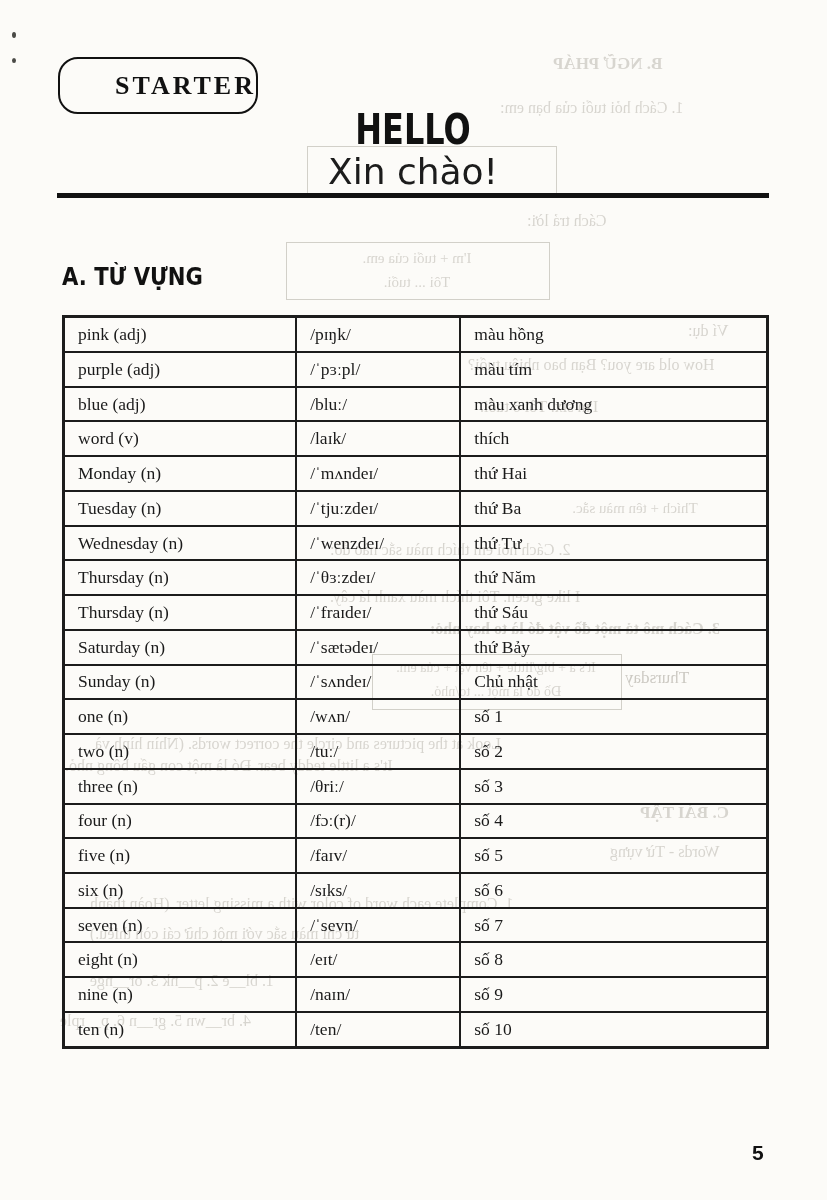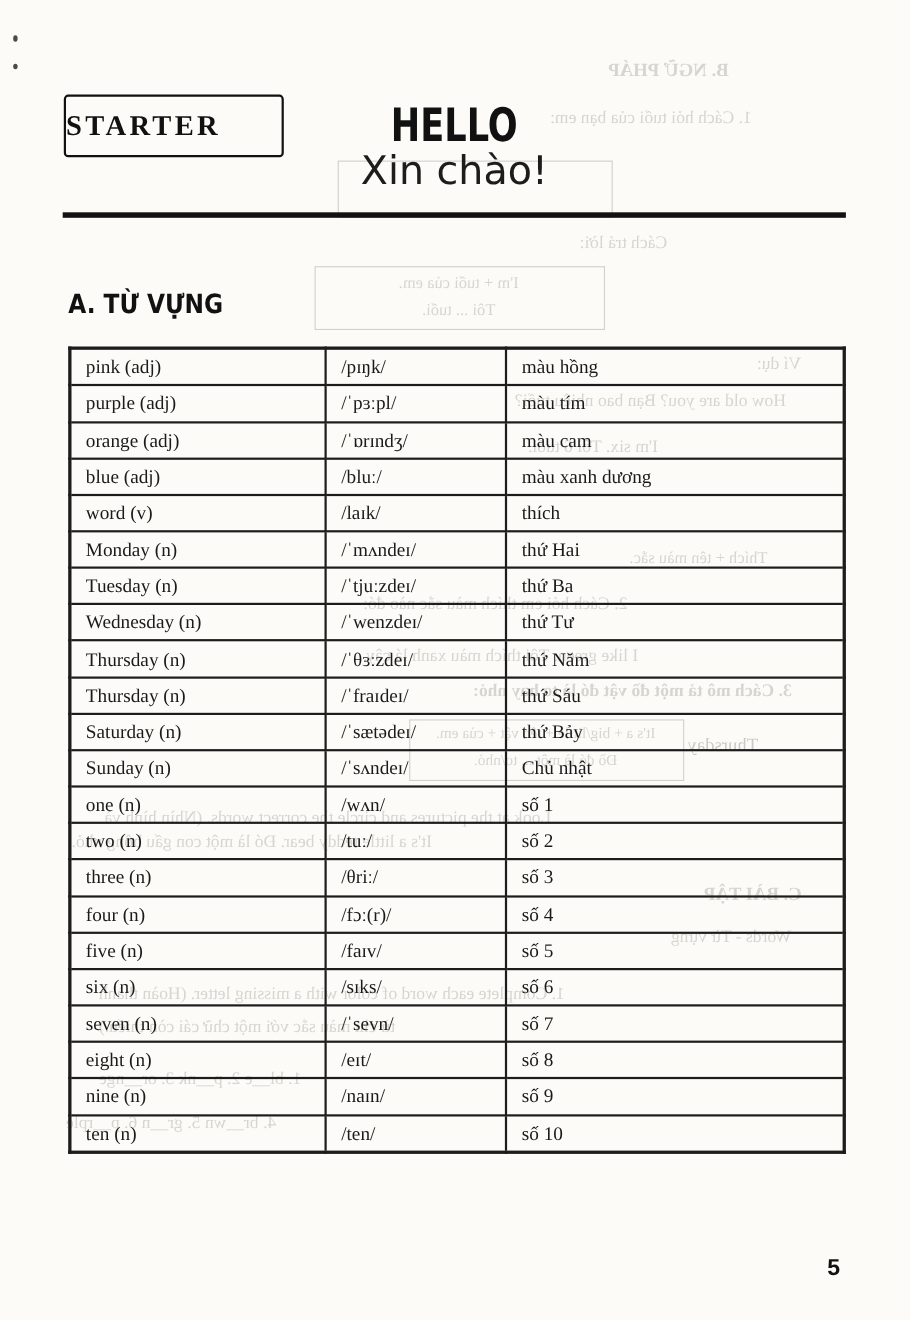--- a/index.html
+++ b/index.html
@@ -32,31 +32,30 @@
     border:1.5px solid rgba(160,155,145,.45);
     filter:blur(.3px);
   }
   .speck{position:absolute;background:#4a4a46;border-radius:50%;}
 
   
   .content{position:absolute;inset:0;z-index:1;}
 
   .starter-badge{
     position:absolute;left:58px;top:57px;width:196px;height:53px;
-    border:2.5px solid #111;border-radius:4px;
-    display:flex;align-items:center;justify-content:flex-start;
+    border:2.5px solid #111;border-radius:20px;
+    display:flex;align-items:center;justify-content:flex-end;
     background:transparent;
-    margin-top:29px;
   }
   .starter-badge span{
     font-family:"Liberation Serif","DejaVu Serif",serif;
     font-weight:bold;font-size:26px;letter-spacing:3px;color:#111;
   }
 
-  .hello-block{position:absolute;left:288px;top:94px;width:250px;text-align:center;}
+  .hello-block{position:absolute;left:288px;top:110px;width:250px;text-align:center;}
   .hello-title{
     font-family:"DejaVu Sans","Liberation Sans",sans-serif;
     font-weight:800;font-size:41px;line-height:1.0;color:#111;
     transform:scale(.78,1.02);transform-origin:center;
     letter-spacing:0px;
   }
   .hello-subtitle{
     font-family:"DejaVu Sans","Liberation Sans",sans-serif;
     font-weight:400;font-size:36px;line-height:1.1;color:#1c1c1c;
     margin-top:1px;
@@ -162,25 +161,20 @@
             <td class="col-word">pink (adj)</td>
             <td class="col-ipa">/pɪŋk/</td>
             <td class="col-meaning">màu hồng</td>
           </tr>
           <tr>
             <td class="col-word">purple (adj)</td>
             <td class="col-ipa">/ˈpɜːpl/</td>
             <td class="col-meaning">màu tím</td>
           </tr>
           <tr>
-            <td class="col-word">orange (adj)</td>
-            <td class="col-ipa">/ˈɒrɪndʒ/</td>
-            <td class="col-meaning">màu cam</td>
-          </tr>
-          <tr>
             <td class="col-word">blue (adj)</td>
             <td class="col-ipa">/bluː/</td>
             <td class="col-meaning">màu xanh dương</td>
           </tr>
           <tr>
             <td class="col-word">word (v)</td>
             <td class="col-ipa">/laɪk/</td>
             <td class="col-meaning">thích</td>
           </tr>
           <tr>

